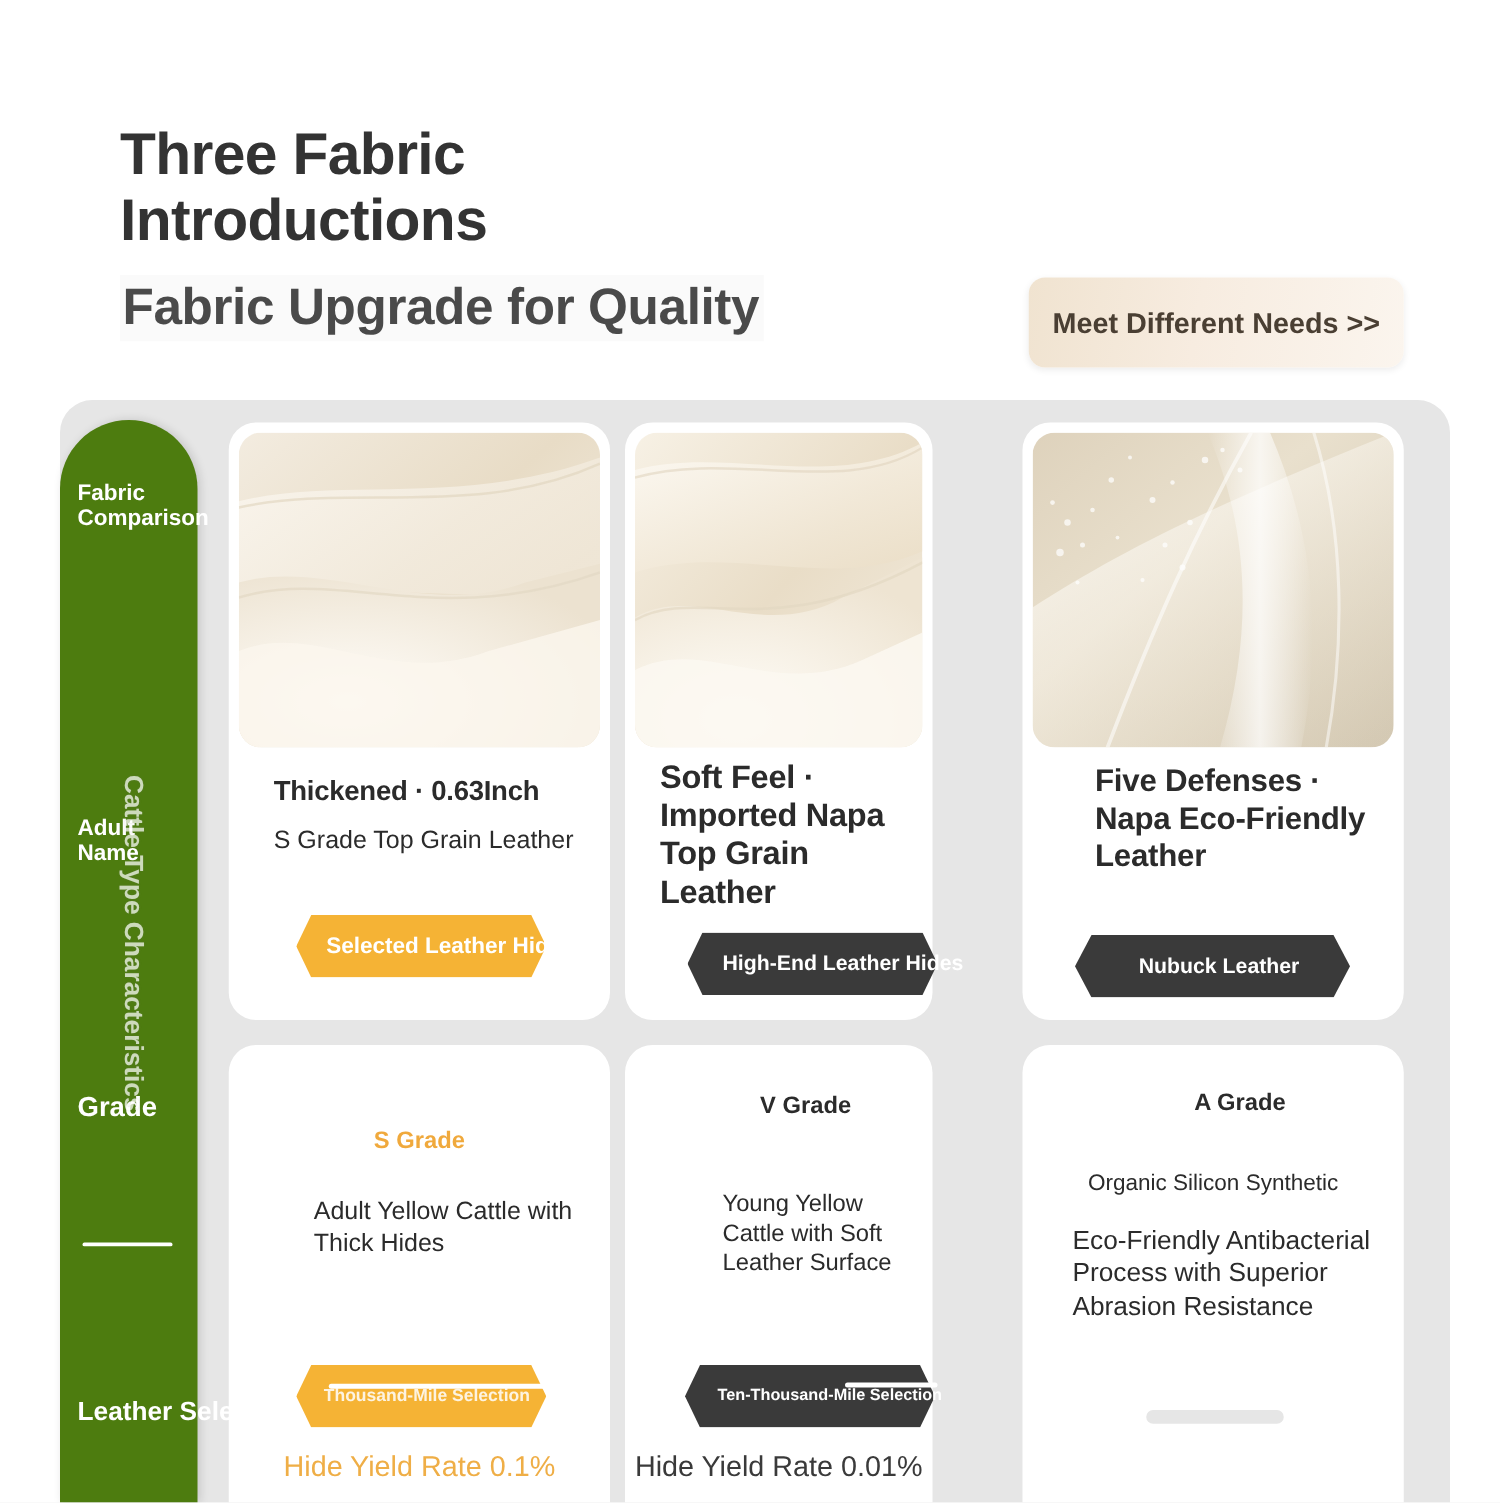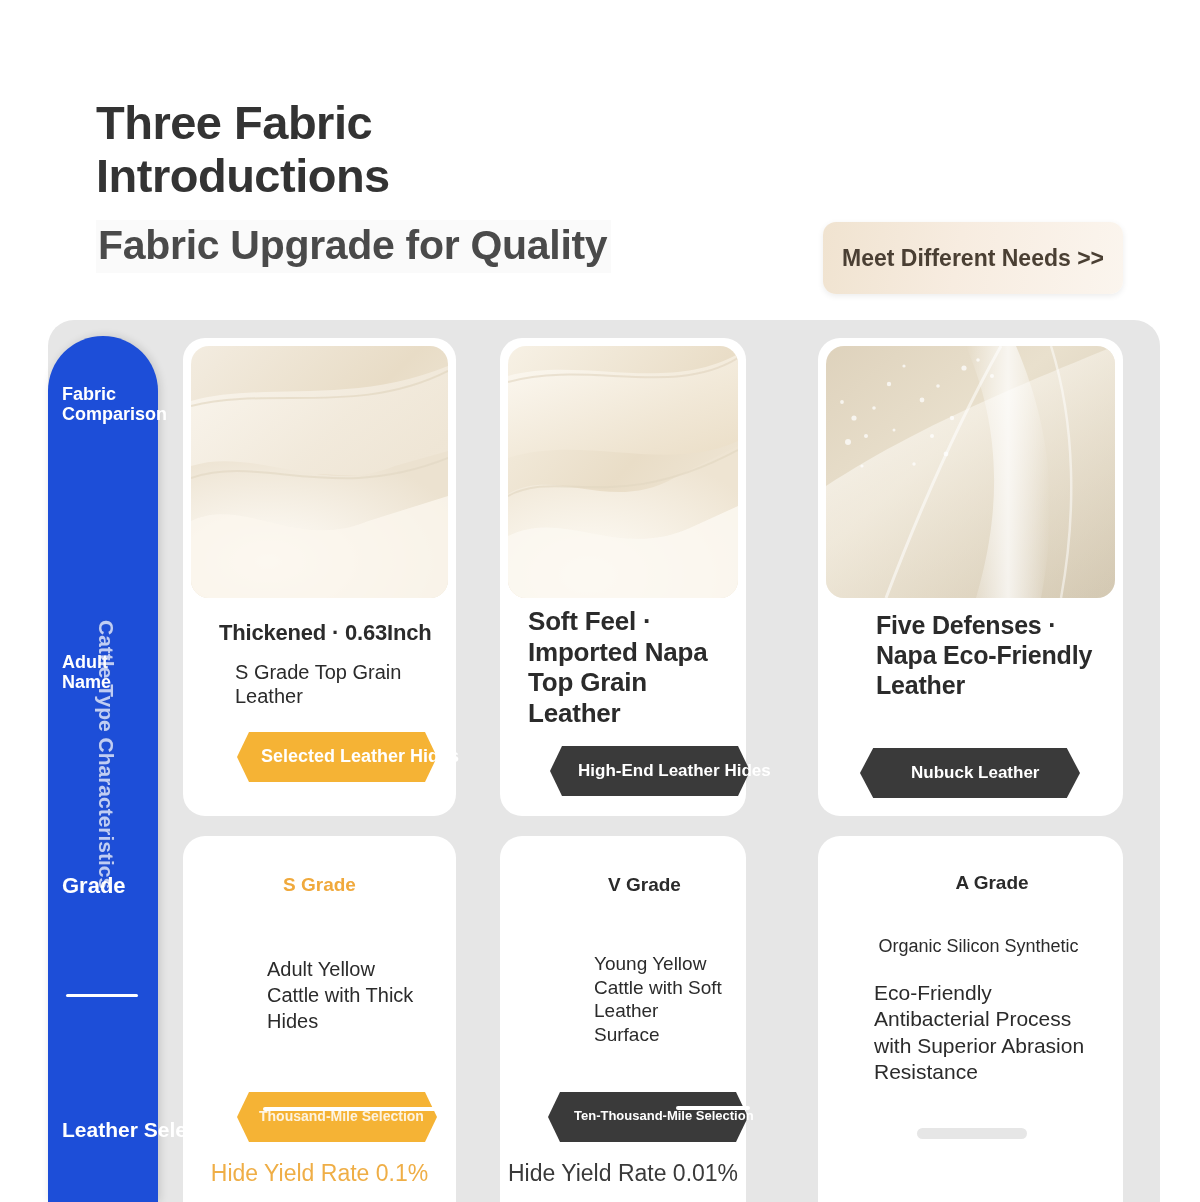--- a/index.html
+++ b/index.html
@@ -44,21 +44,21 @@
     position: absolute; left: 48px; top: 320px;
     width: 1112px; height: 882px;
     background: #e6e6e6;
     border-radius: 26px 26px 0 0;
   }
 
   
   .sidebar {
     position: absolute; left: 48px; top: 336px;
     width: 110px; height: 866px;
-    background: #1d4ed8;
+    background: #4d7c0f;
     border-radius: 56px 56px 0 0;
     box-shadow: 2px 0 8px rgba(0,0,0,0.14);
     overflow: visible;
   }
   .side-label {
     position: absolute; left: 14px;
     color: #ffffff; font-weight: 700; line-height: 1.12;
     white-space: nowrap;
   }
   .side-fabric   { top: 48px;  font-size: 18px; }
@@ -82,42 +82,41 @@
 
   
   .card {
     position: absolute;
     background: #ffffff;
     border-radius: 22px;
     overflow: visible;
   }
   .card-top { top: 338px; height: 478px; }
   .card-bot { top: 836px; height: 366px; border-radius: 22px 22px 0 0; }
-  .col1 { left: 183px; width: 273px; }
+  .col1 { left: 183px; width: 305px; }
   .col2 { left: 500px; width: 246px; }
   .col3 { left: 818px; width: 305px; }
 
   .thumb {
     position: absolute; left: 8px; top: 8px;
     width: calc(100% - 16px); height: 252px;
     border-radius: 18px;
     overflow: hidden;
   }
   .thumb svg { display: block; width: 100%; height: 100%; }
 
   .card-head {
     position: absolute; left: 36px; right: 16px;
     font-size: 22px; font-weight: 700; color: #2b2b2b;
     line-height: 1.16; letter-spacing: -0.2px;
   }
   .card-sub {
     position: absolute; left: 36px; right: 12px;
     font-size: 20px; font-weight: 400; color: #2b2b2b;
     line-height: 1.2;
-    margin-left: 16px;
   }
 
   
   .hex {
     position: absolute;
     height: 50px;
     display: flex; align-items: center; justify-content: center;
     color: #ffffff; font-weight: 700; white-space: nowrap;
     cursor: pointer; border: none;
     font-family: "Liberation Sans", sans-serif;
@@ -130,21 +129,21 @@
   .badge-overflow {
     position: absolute;
     white-space: nowrap; font-weight: 700;
     pointer-events: none;
   }
 
   .grade-label {
     position: absolute; left: 0; right: 0; text-align: center;
     font-size: 19px; font-weight: 700;
   }
-  .grade-s { color: #f0a93c; }
+  .grade-s { color: #f0a93c; margin-top: 28px; }
   .grade-d { color: #2b2b2b; padding-left: 43px; }
 
   .yield {
     position: absolute; left: 0; right: 0; text-align: center;
     font-size: 23px; font-weight: 400;
   }
   .yield-orange { color: #efae46; }
   .yield-dark   { color: #3a3a3a; }
 
   .skeleton-bar {

